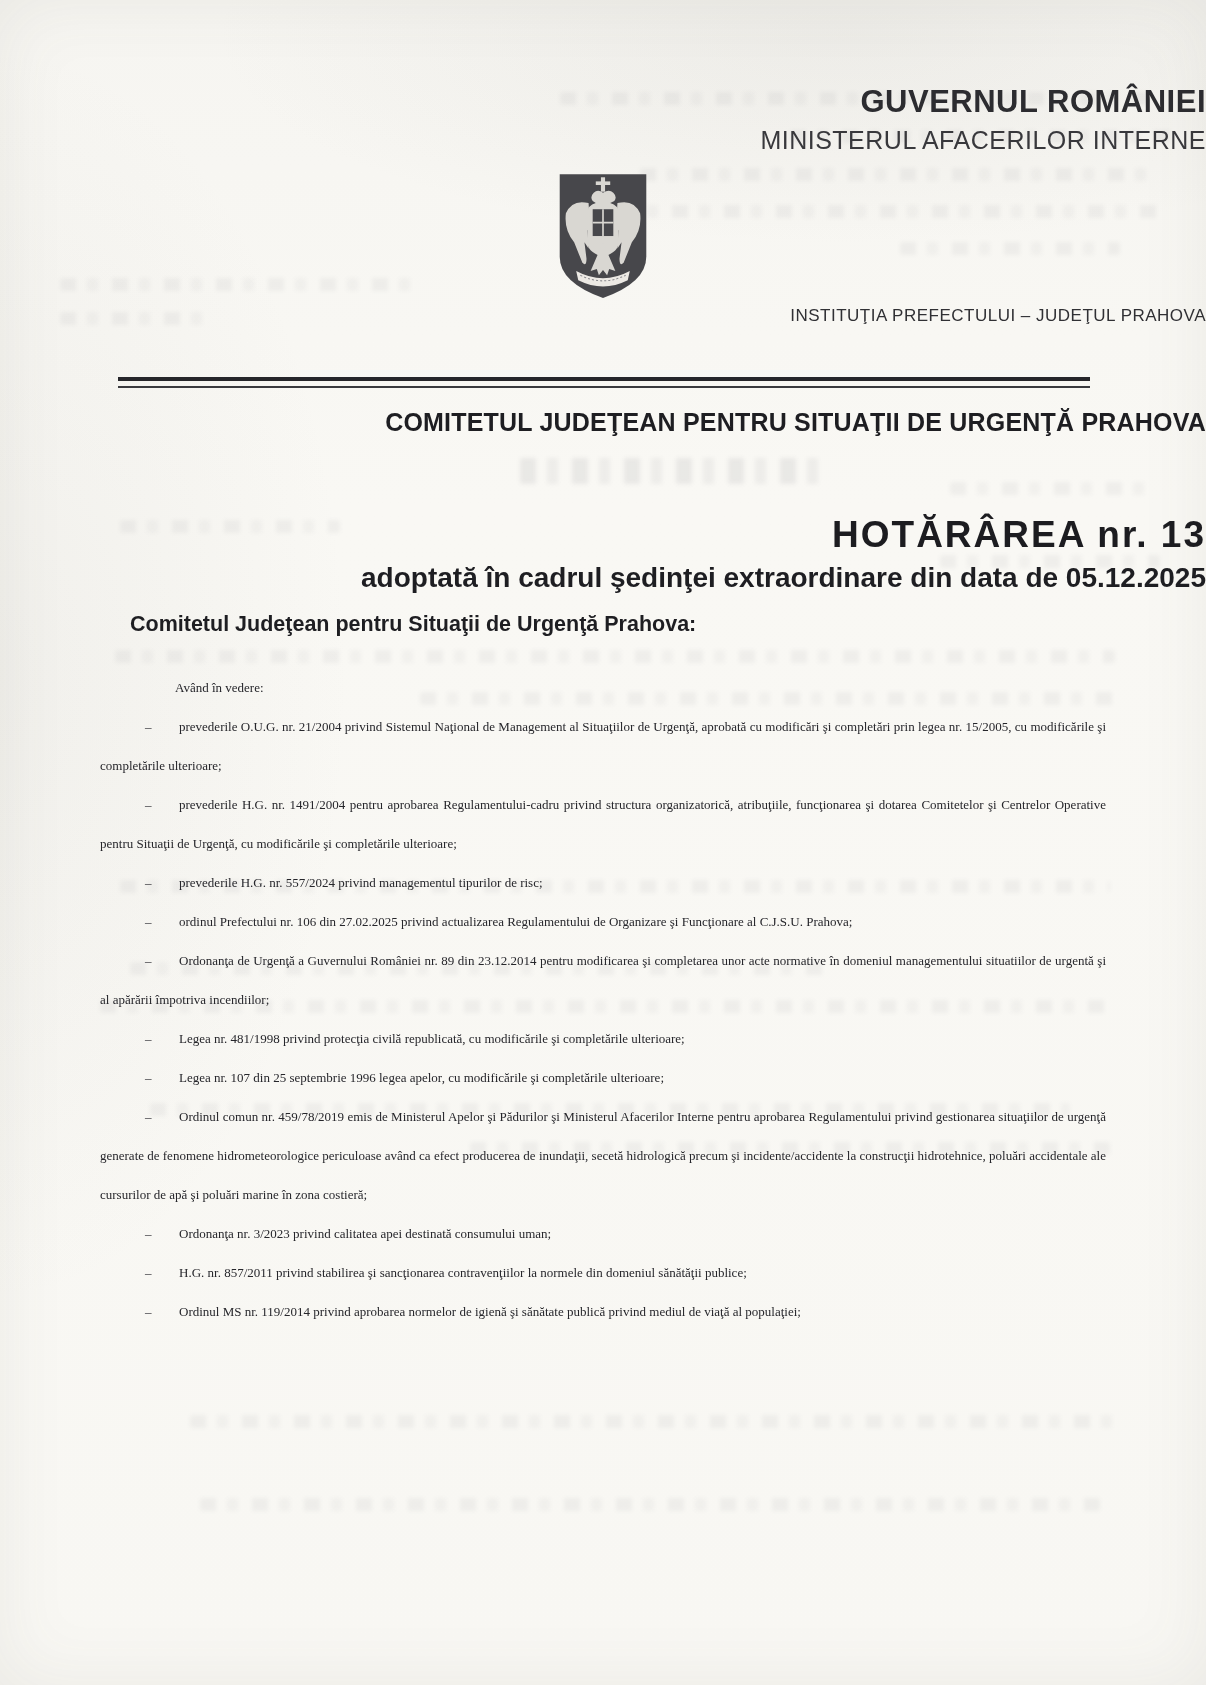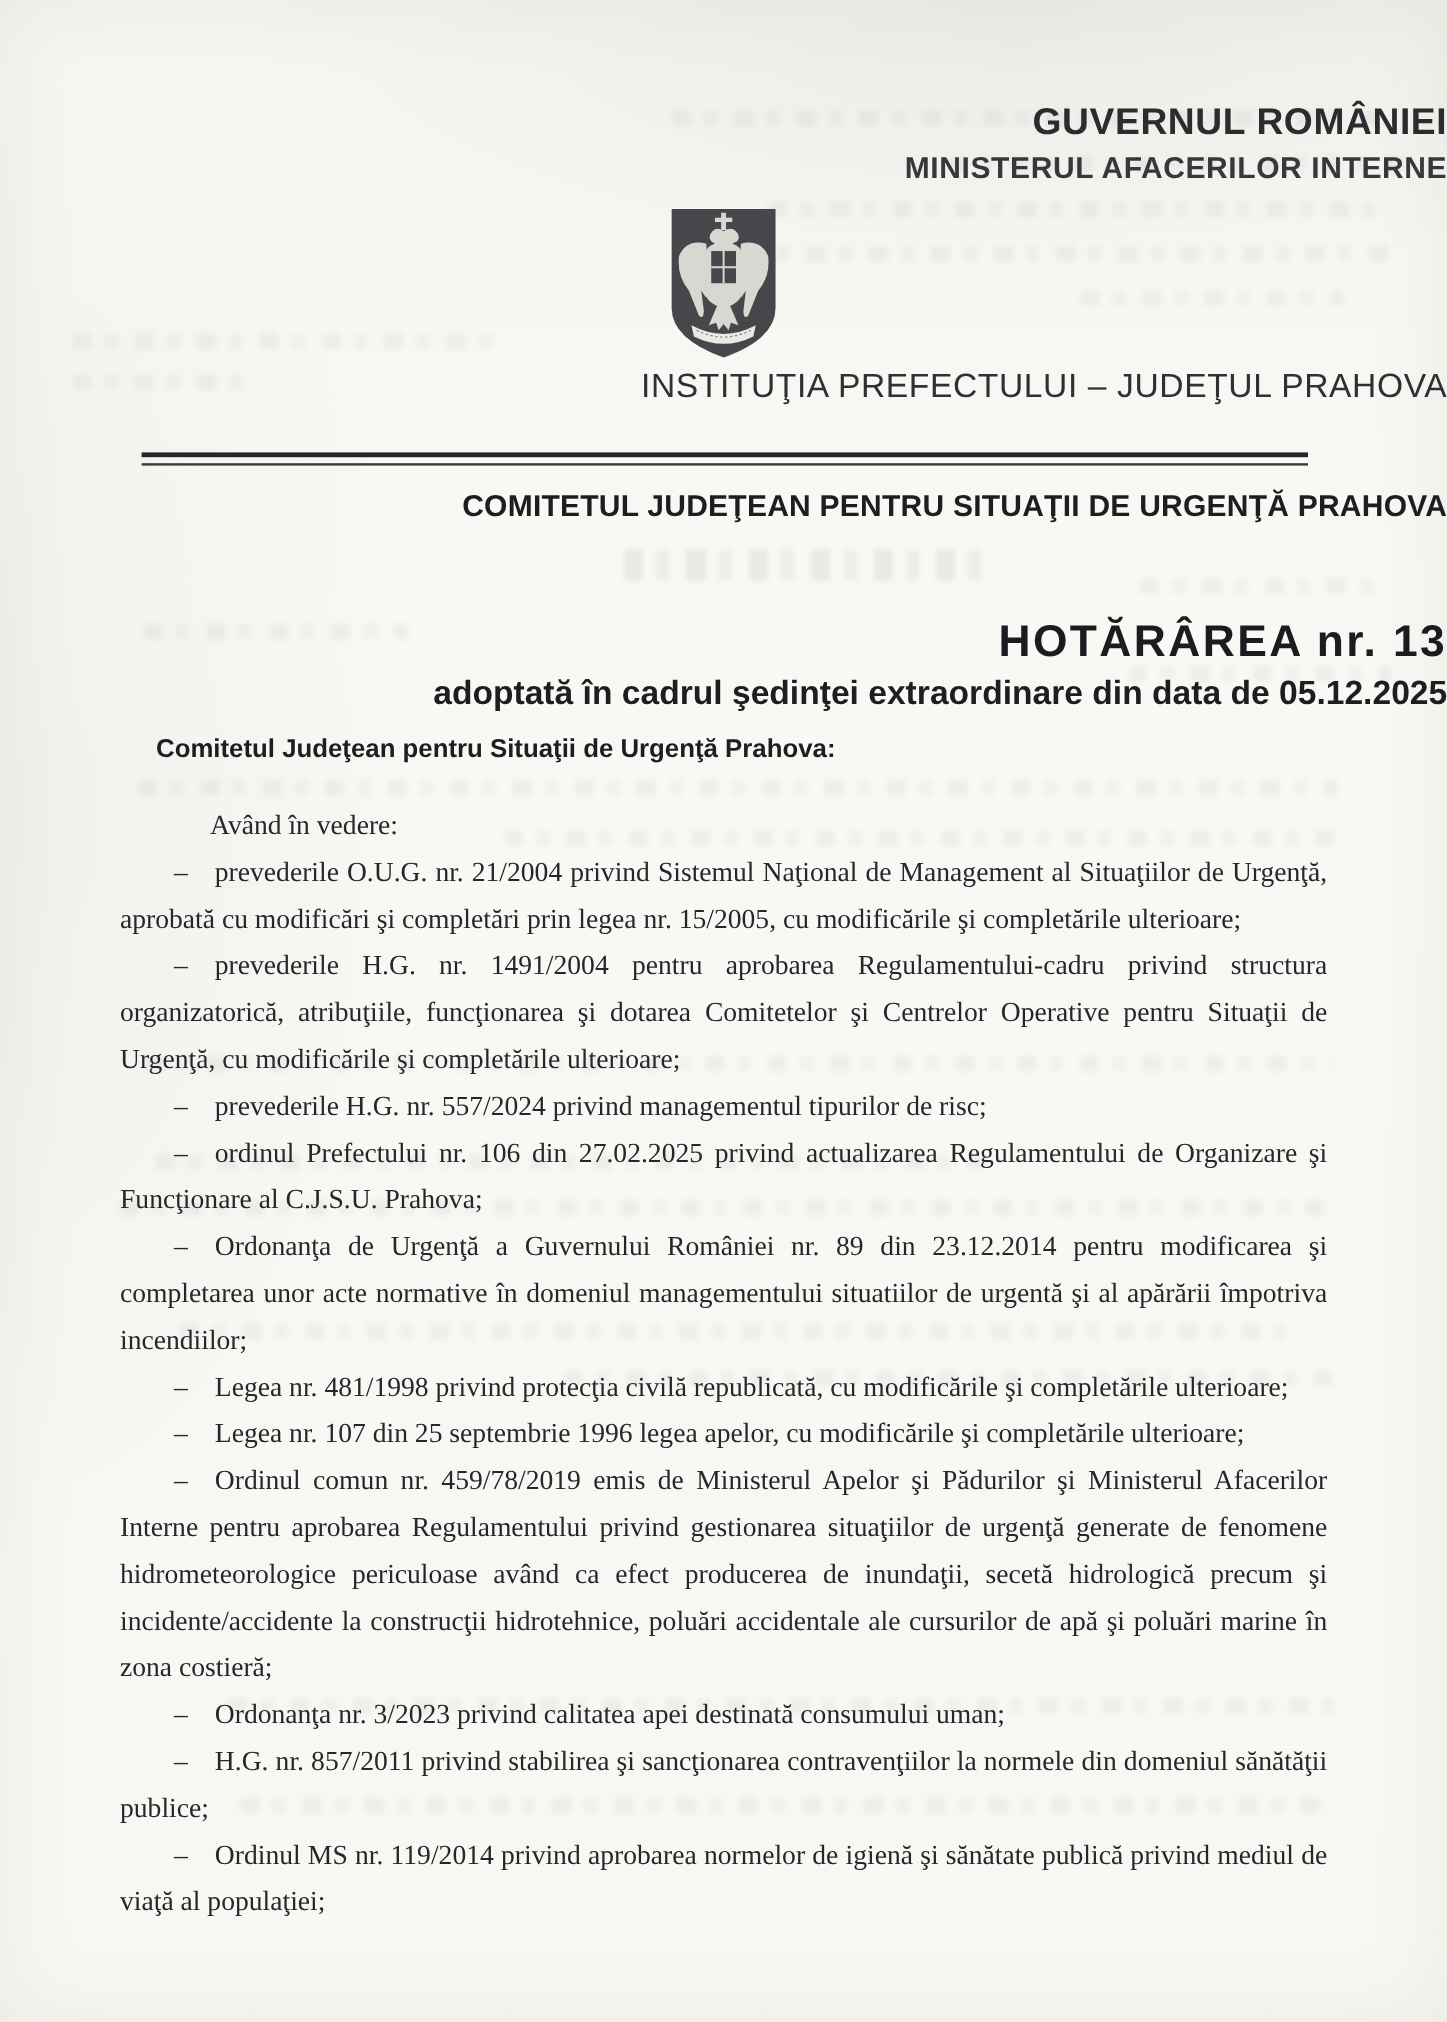--- a/index.html
+++ b/index.html
@@ -23,40 +23,40 @@
     background:repeating-linear-gradient(90deg, rgba(110,110,118,.55) 0 16px, transparent 16px 27px, rgba(110,110,118,.4) 27px 38px, transparent 38px 52px);
     filter:blur(2.2px);
     opacity:.13;
     border-radius:3px;
     pointer-events:none;
   }
   .bleed.strong{opacity:.2;}
 
   .hdr{position:absolute;left:0;width:100%;text-align:right;}
   .gov{top:84px;font-size:31px;font-weight:bold;letter-spacing:.5px;color:#2c2c30;}
-  .min{top:126px;font-size:25px;font-weight:700;letter-spacing:.5px;color:#38383c;}
+  .min{top:126px;font-size:25px;font-weight:400;letter-spacing:.5px;color:#38383c;}
   .coa{position:absolute;top:168px;left:50%;transform:translateX(-50%);}
-  .inst{top:306px;font-size:28px;font-weight:500;letter-spacing:.5px;color:#303034;}
+  .inst{top:306px;font-size:17px;font-weight:500;letter-spacing:.5px;color:#303034;}
   .rule{
     position:absolute;top:377px;left:118px;width:972px;height:5px;
     border-top:4px solid #26262a;border-bottom:2px solid #3a3a3e;
     background:transparent;
   }
   .committee{top:408px;font-size:25px;font-weight:bold;letter-spacing:.2px;color:#1e1e22;}
   .decision{top:514px;font-size:37px;font-weight:bold;letter-spacing:2px;color:#1c1c20;}
   .decision-sub{top:562px;font-size:28px;font-weight:bold;color:#1e1e22;}
   .committee-line{
     position:absolute;top:612px;left:130px;
     font-size:21.5px;font-weight:bold;color:#1e1e22;
   }
 
   .body-text{
     position:absolute;top:668px;left:100px;width:1006px;
     font-family:"Liberation Serif", serif;
-    font-size:23px;line-height:39px;
+    font-size:13px;line-height:39px;
     color:#26262b;
     text-align:justify;
   }
   .body-text p{margin:0;}
   p.considering{text-indent:75px;text-align:left;}
   p.item{text-indent:45px;}
   .dash{display:inline-block;width:34px;text-indent:0;}
 </style>
 </head>
 <body>

